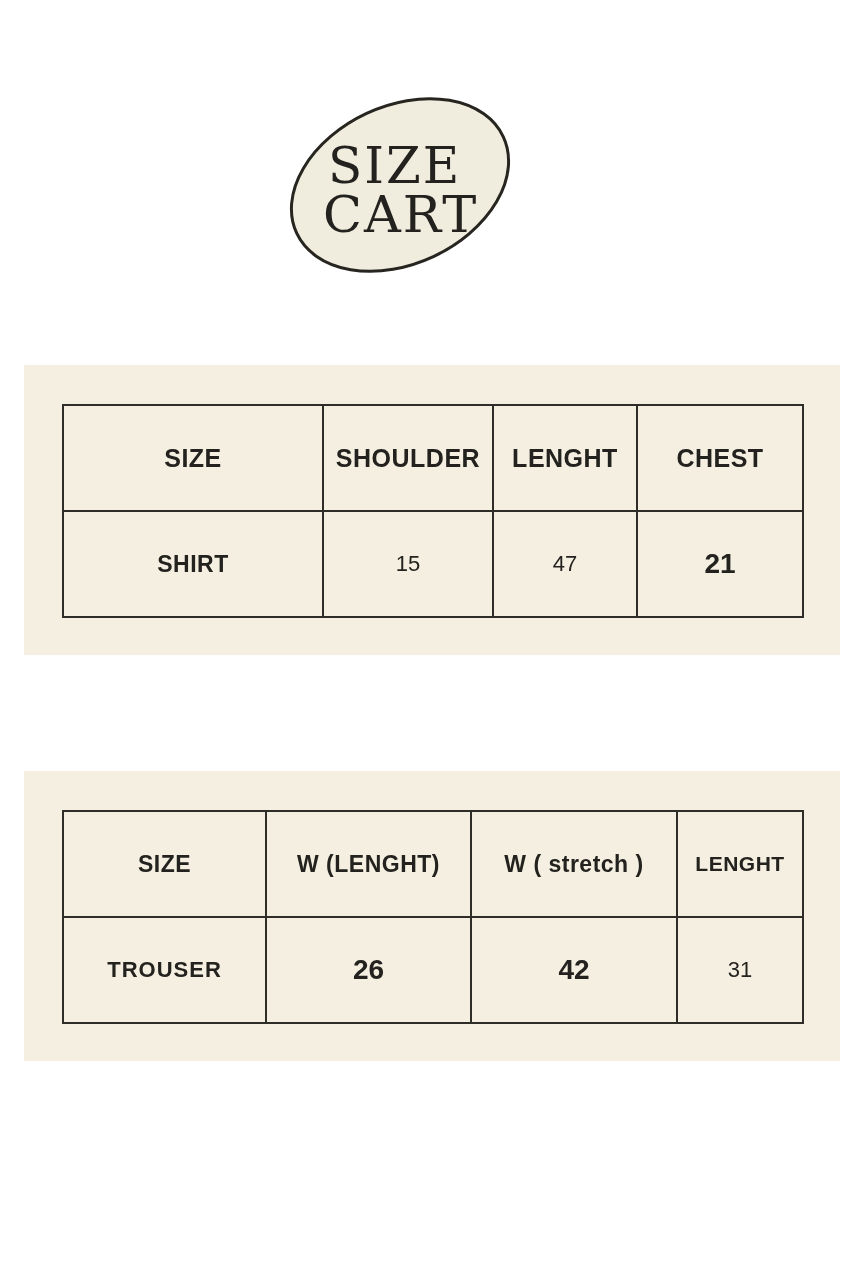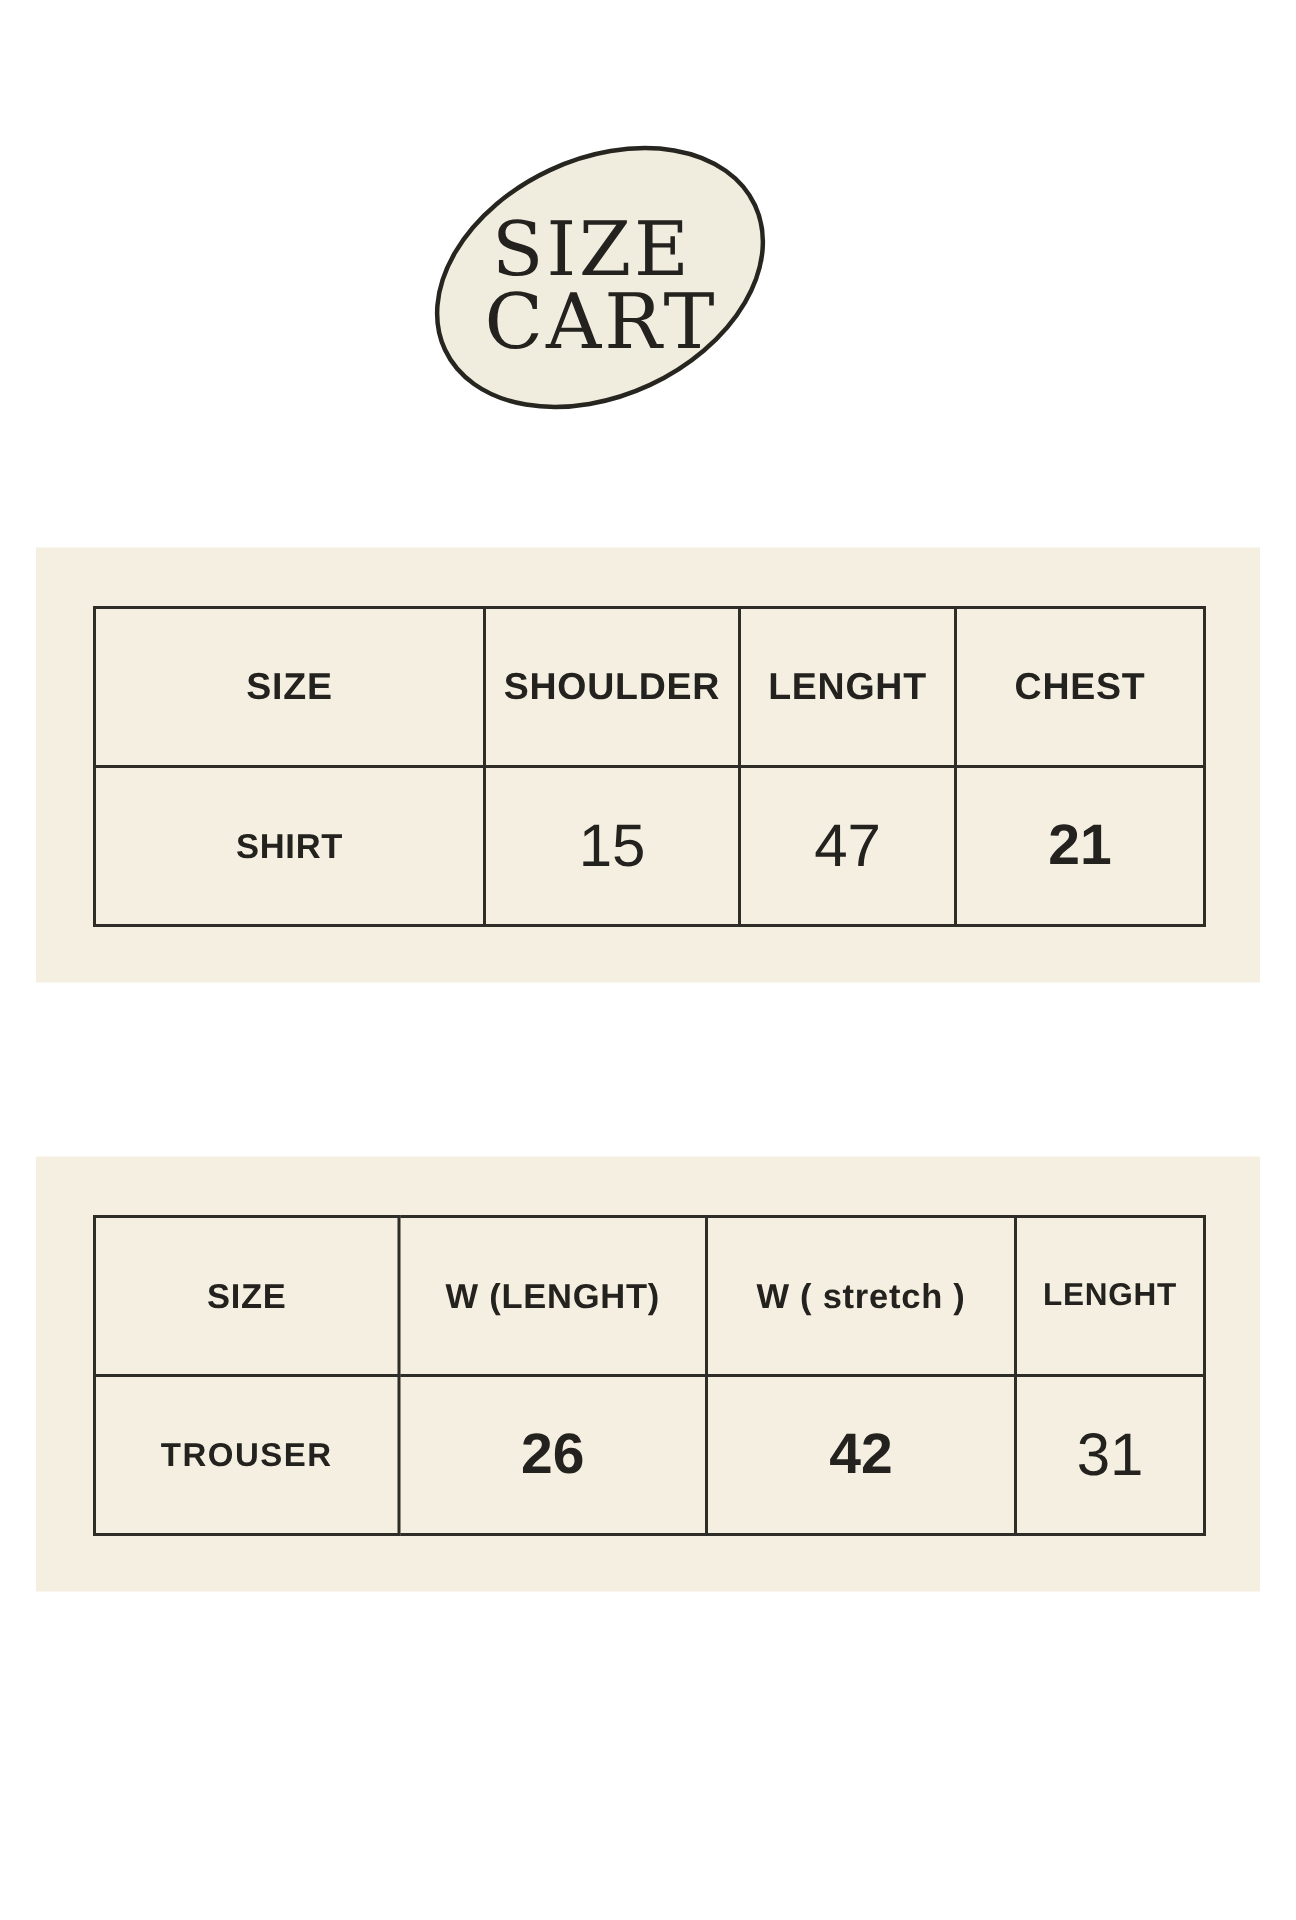--- a/index.html
+++ b/index.html
@@ -53,22 +53,22 @@
     vertical-align: middle;
     background: #f4efe0;
   }
   table.size-table tr { height: 106px; }
 
   .th      { font-size: 25px; font-weight: 700; letter-spacing: 0.5px; }
   .th2     { font-size: 23px; font-weight: 700; letter-spacing: 0.5px; }
   .th2-sm  { font-size: 21px; font-weight: 700; letter-spacing: 0.5px; }
   .lbl-b   { font-size: 23px; font-weight: 700; letter-spacing: 0.5px; margin-left: 15px; }
   .lbl     { font-size: 22px; font-weight: 700; letter-spacing: 1px; }
-  .num     { font-size: 40px; font-weight: 400; }
-  .num-b   { font-size: 38px; font-weight: 700; }
+  .num     { font-size: 22px; font-weight: 400; }
+  .num-b   { font-size: 28px; font-weight: 700; }
 </style>
 </head>
 <body>
 
 <div class="page">
 
   <svg class="logo" width="244" height="200" viewBox="0 0 244 200">
     <ellipse cx="122" cy="99" rx="114" ry="79" transform="rotate(-25 122 99)" fill="#f0ecde" stroke="#26251f" stroke-width="3"></ellipse>
     <text class="logo-line1" x="50" y="97">SIZE</text>
     <text class="logo-line2" x="45" y="146">CART</text>

